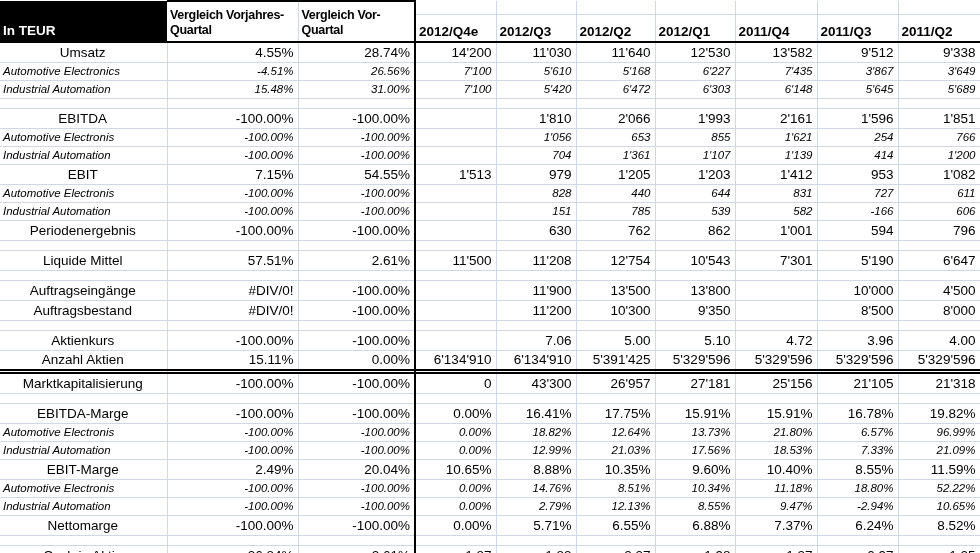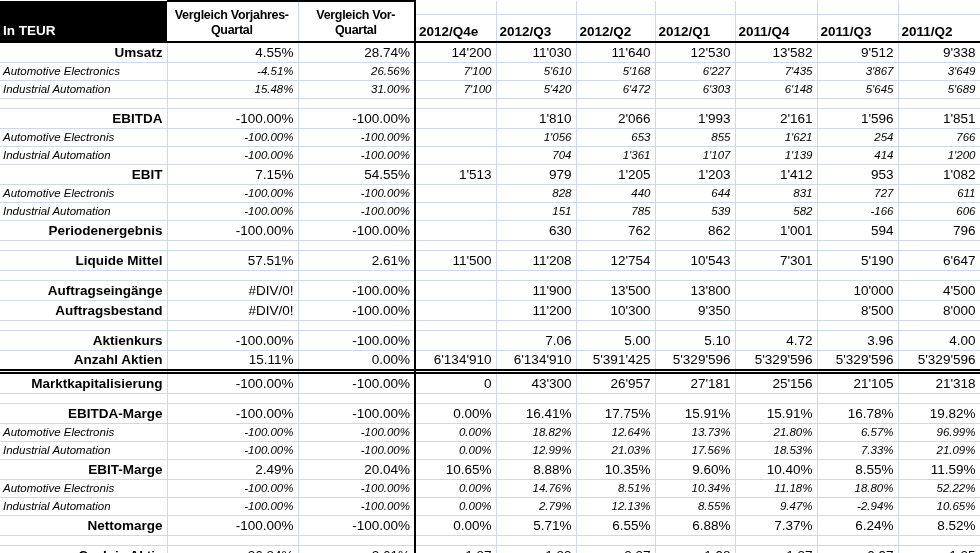--- a/index.html
+++ b/index.html
@@ -16,34 +16,34 @@
   tbody td{border-right:1px solid var(--grid);border-bottom:1px solid var(--grid);}
   
   .colC{border-right:2px solid var(--rule) !important;}
   
   thead th{font-weight:bold;vertical-align:bottom;}
   th.corner{
     background:var(--hdr-bg);color:var(--hdr-fg);text-align:left;
     font-size:13.5px;padding:0 4px 3px 3px;border-bottom:2px solid var(--rule);
   }
   th.cmp{
-    text-align:center;font-size:12.5px;letter-spacing:-0.3px;line-height:1.25;
+    text-align:left;font-size:12.5px;letter-spacing:-0.3px;line-height:1.25;
     white-space:pre-line;border-top:2px solid var(--rule);
     border-bottom:2px solid var(--rule);border-right:1px solid var(--grid);
     padding-bottom:2px;
   }
   tr.hrow1 th.qtop{height:13px;border-right:1px solid var(--grid);border-bottom:1px solid var(--grid);}
   tr.hrow2 th.qh{
     text-align:left;font-size:13.5px;border-right:1px solid var(--grid);
     border-bottom:2px solid var(--rule);padding-bottom:2px;height:24px;
   }
   
   tr.bold{height:20px;}
   tr.bold td{font-size:13.5px;}
-  tr.bold td.lbl{font-weight:bold;text-align:right;}
+  tr.bold td.lbl{font-weight:normal;text-align:center;}
   tr.sub{height:18px;}
   tr.sub td{font-style:italic;font-size:11.5px;}
   tr.sub td.lbl{text-align:left;}
   tr.blank{height:10px;}
   tr.blank td{font-size:1px;}
   tr.dbl{height:3px;}
   tr.dbl td{border-top:2px solid var(--rule);border-bottom:2px solid var(--rule);font-size:1px;}
   td.val{text-align:right;position:relative;}
 </style>
 </head>

